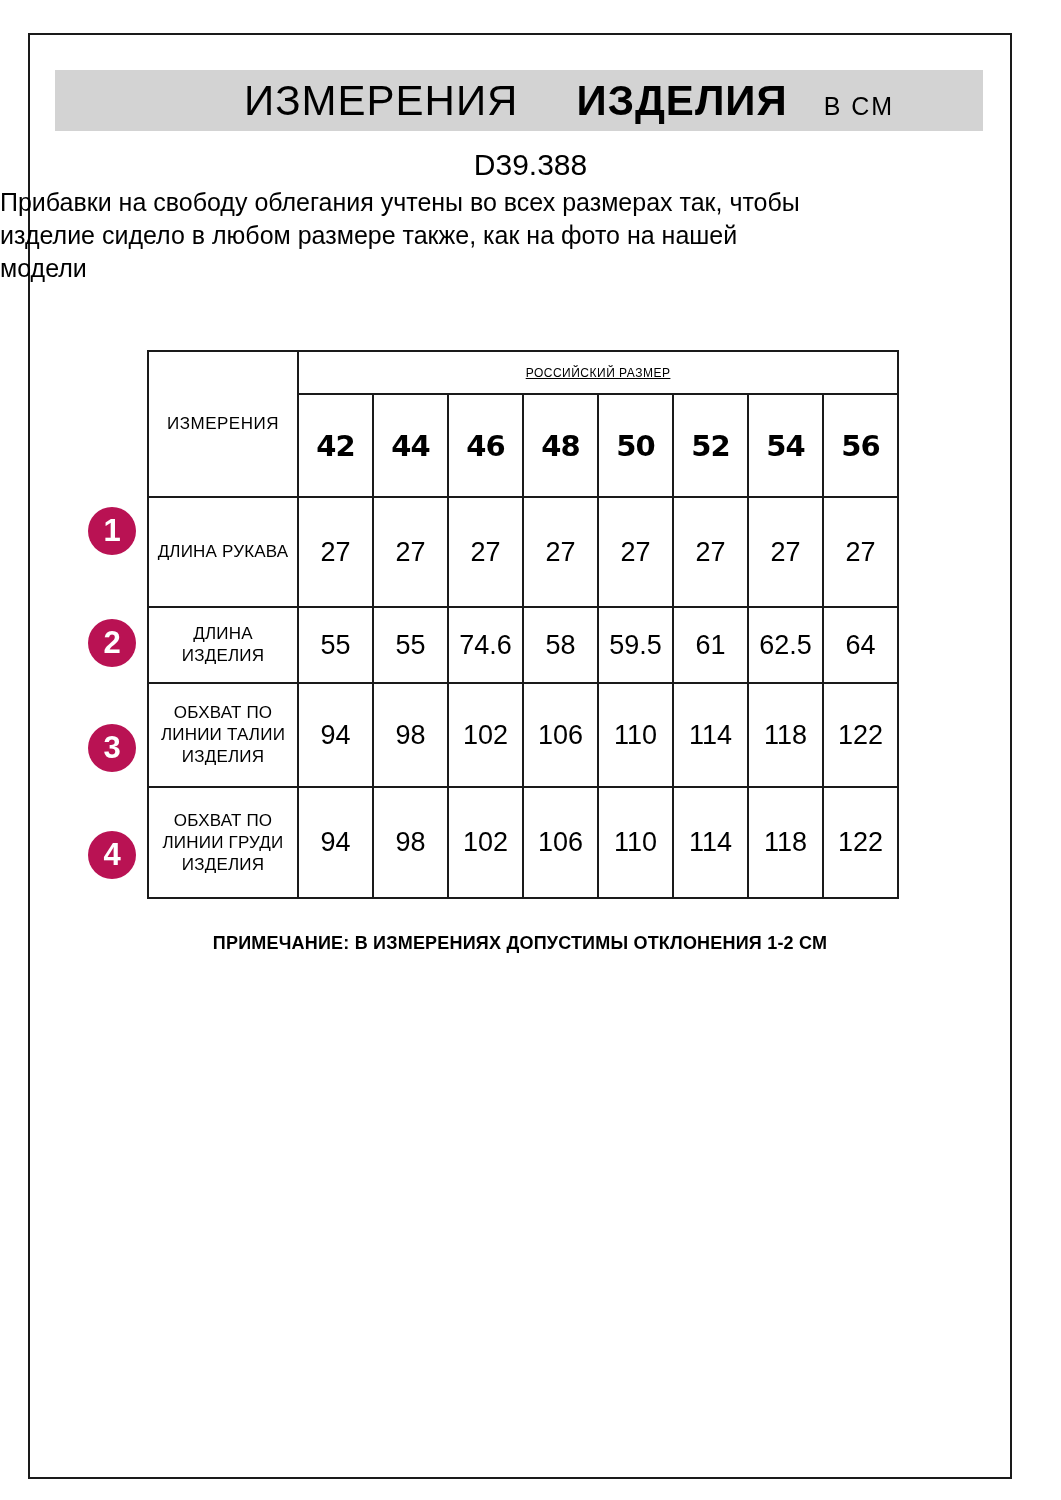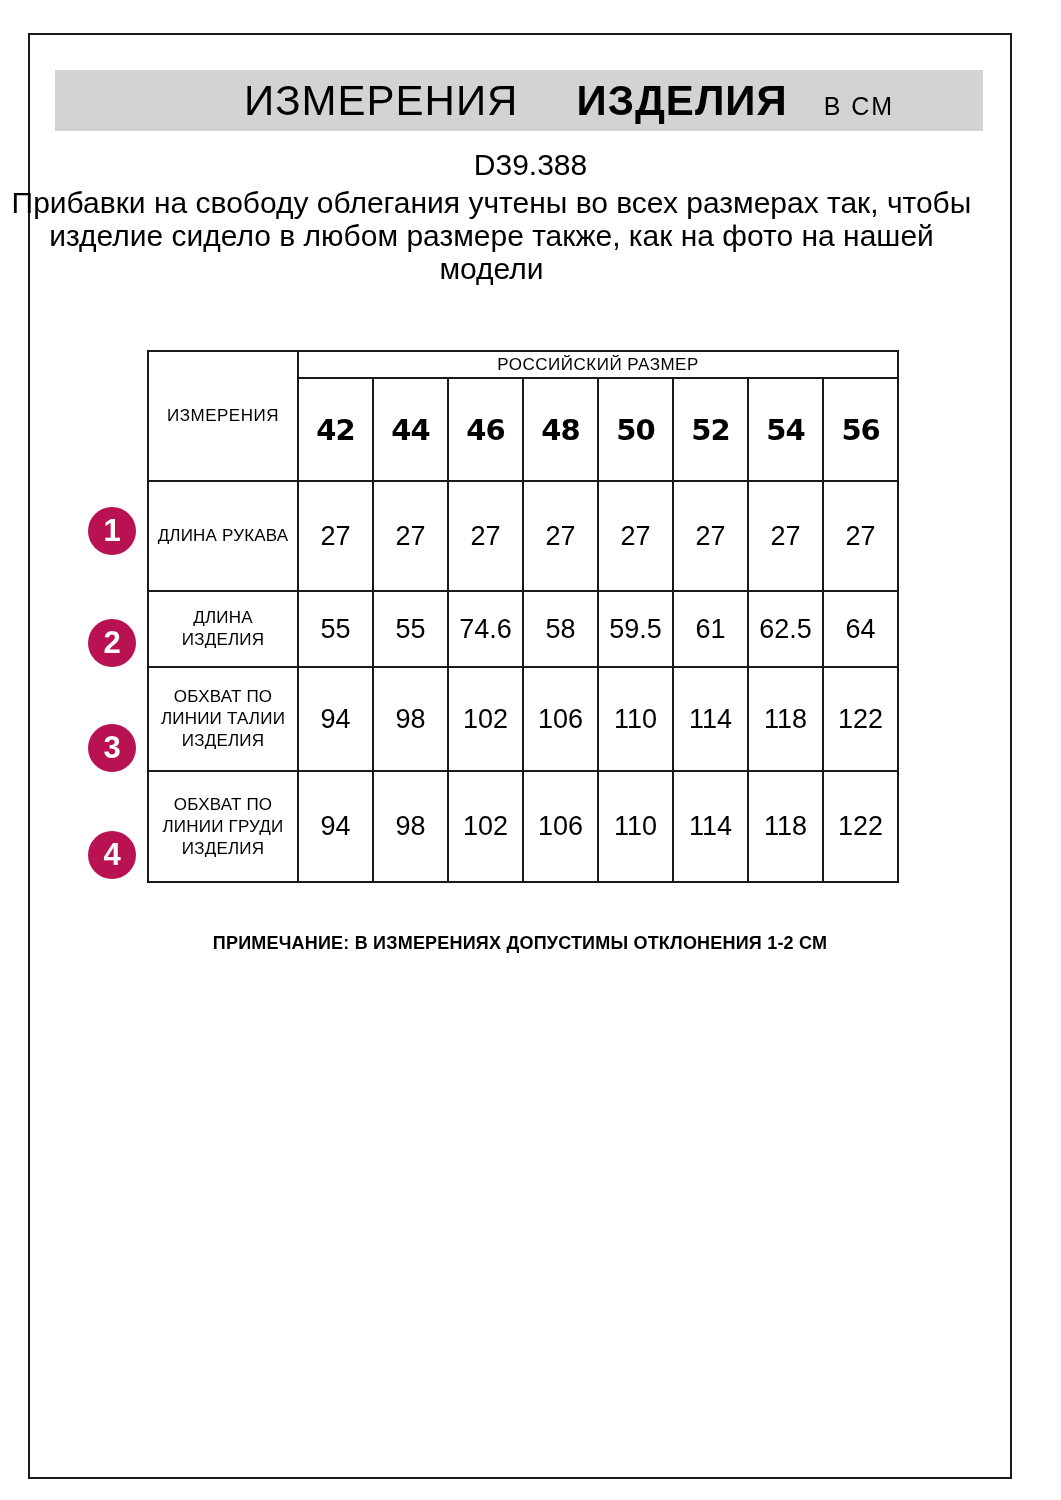--- a/index.html
+++ b/index.html
@@ -25,37 +25,37 @@
   }
   .banner .t1{font-size:42px;font-weight:400;letter-spacing:1px;}
   .banner .t2{font-size:42px;font-weight:700;letter-spacing:1px;margin-left:58px;}
   .banner .t3{font-size:25px;font-weight:400;margin-left:36px;letter-spacing:2px;}
   .article{
     position:absolute;left:0;top:148px;width:1061px;
     text-align:center;font-size:30px;font-weight:400;
   }
   .description{
     position:absolute;left:0;top:186px;width:983px;
-    text-align:center;font-size:30px;line-height:33px;
+    font-size:25px;line-height:33px;
     white-space:pre-line;
   }
   table.size-table{
     position:absolute;left:147px;top:350px;
     border-collapse:collapse;table-layout:fixed;width:752px;
     background:#fff;
   }
   .size-table td{
     border:2px solid var(--line);
     text-align:center;vertical-align:middle;padding:0;
   }
   .size-table .corner{
     font-size:17px;letter-spacing:0.5px;vertical-align:middle;
   }
   .size-table .group{
-    font-size:17px;letter-spacing:0.5px;height:27px;
+    font-size:12px;letter-spacing:0.5px;height:43px;text-decoration:underline;
   }
   .size-table .size{
     font-family:"DejaVu Sans", sans-serif;
     font-size:29px;font-weight:900;letter-spacing:-1px;
   }
   .size-table .rowlabel{
     font-size:17px;letter-spacing:0.2px;line-height:22px;
     white-space:pre-line;
   }
   .size-table .val{

